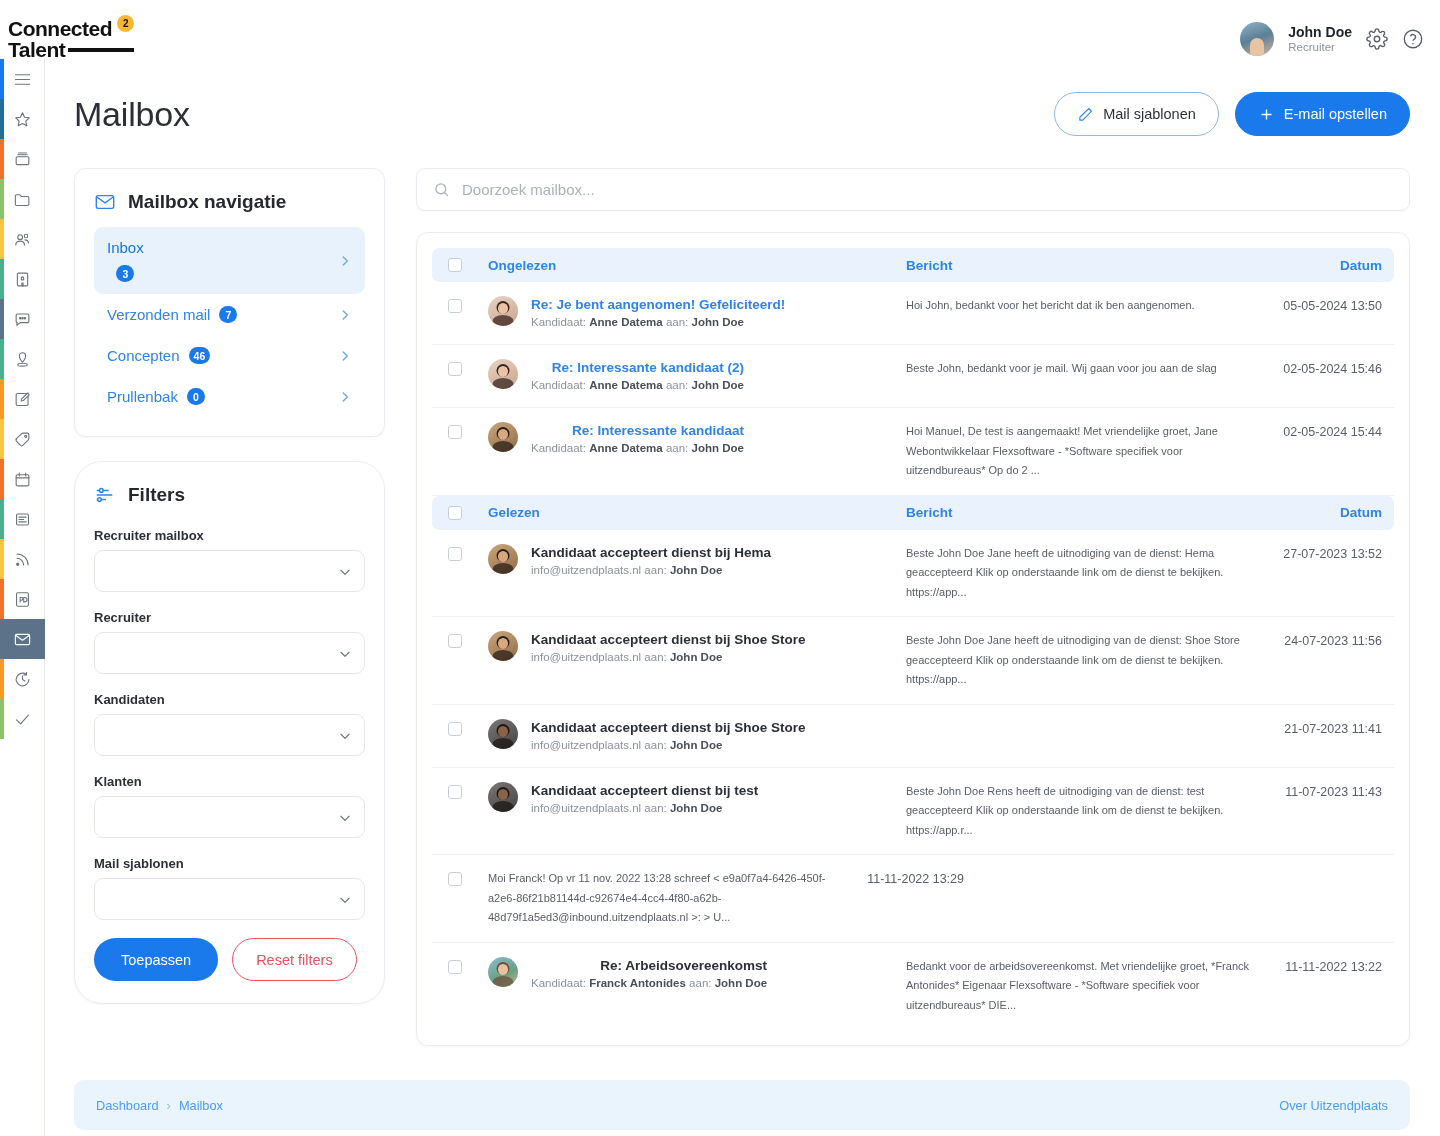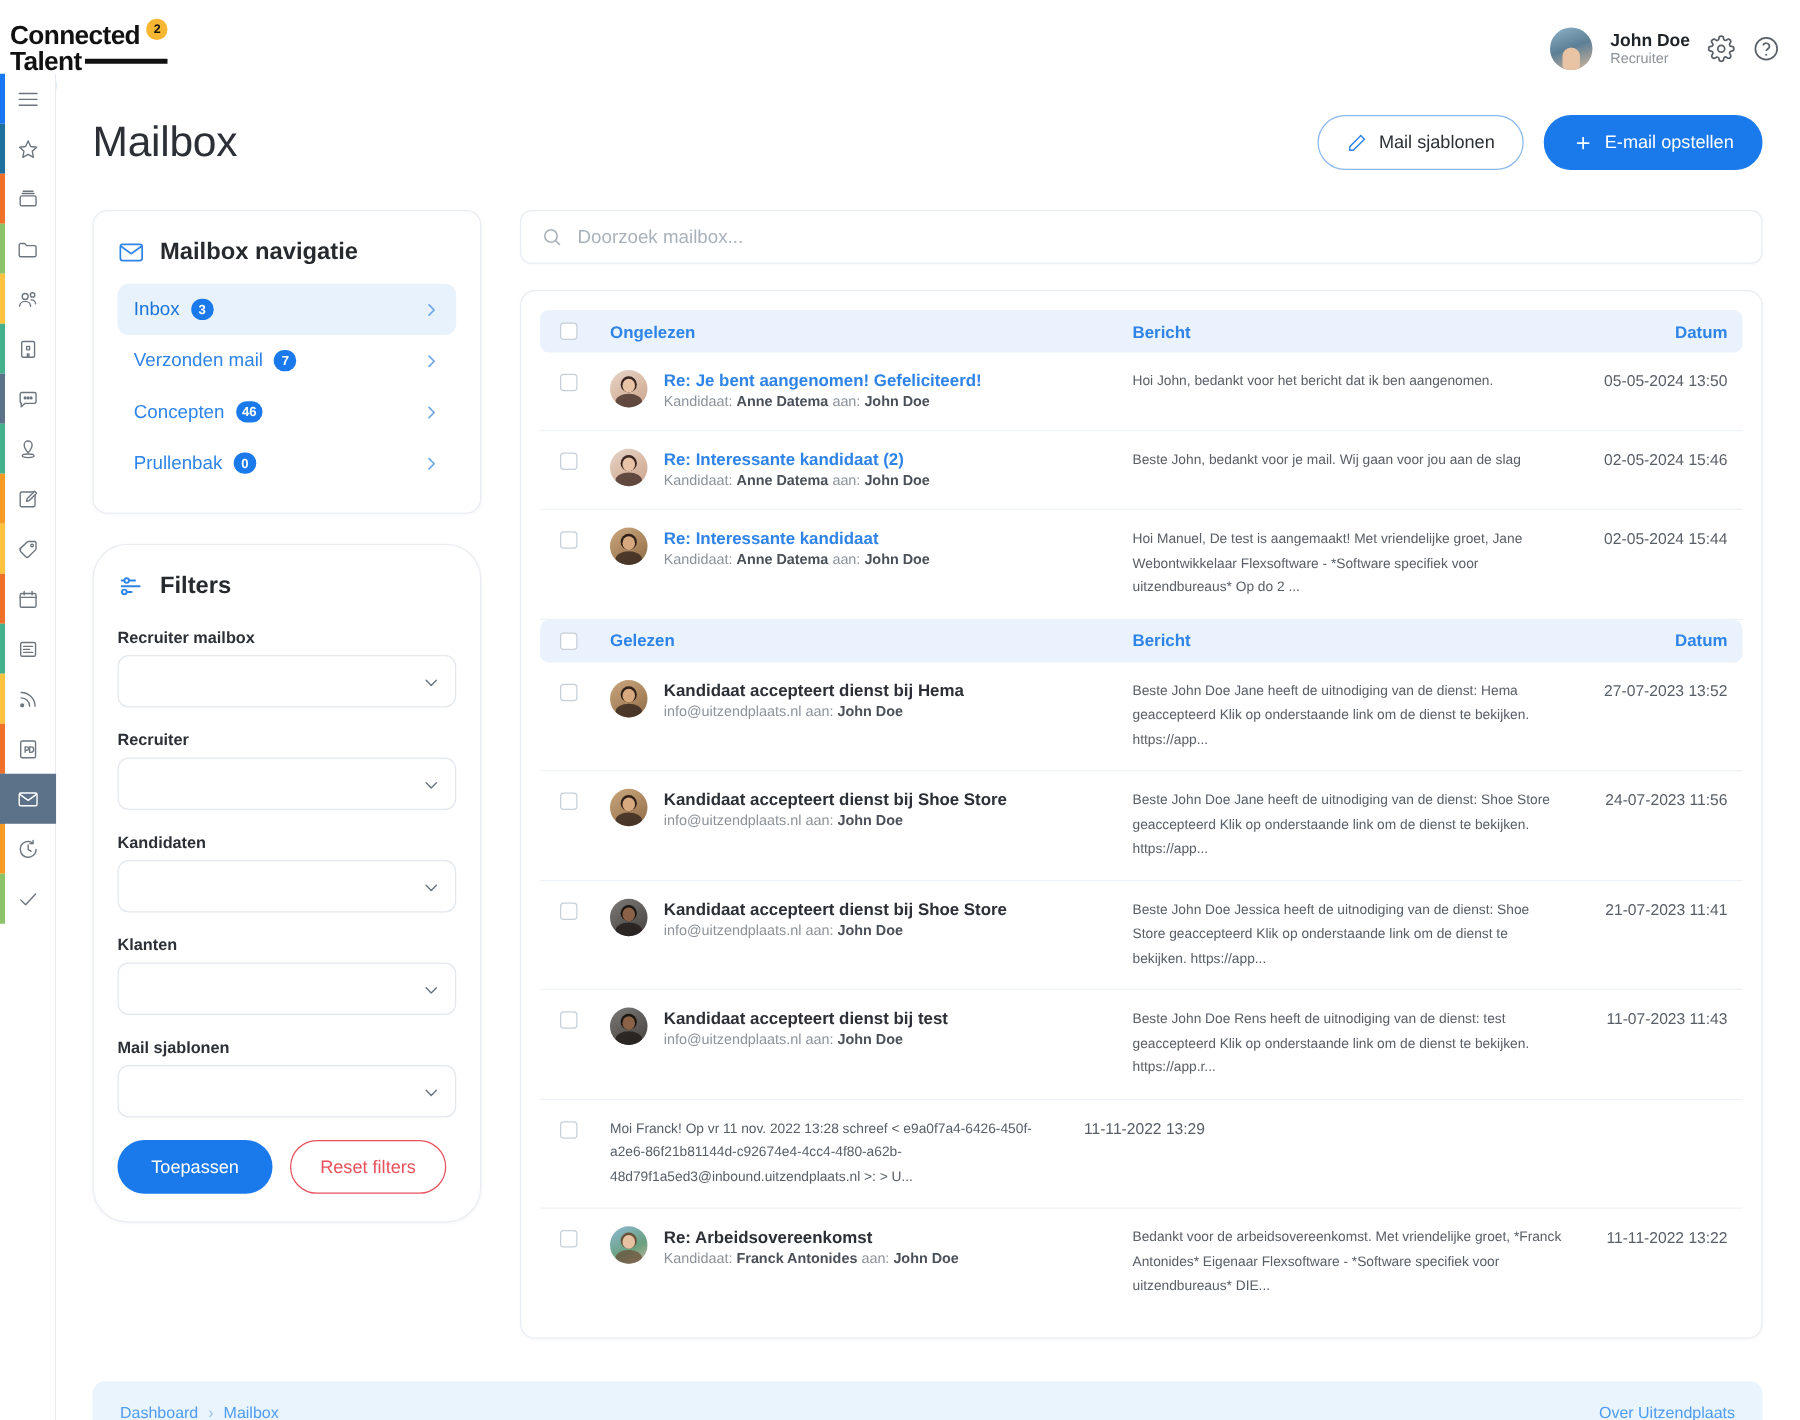--- a/index.html
+++ b/index.html
@@ -83,21 +83,21 @@
   .nav-card { padding: 22px 19px 19px 19px; }
   .card-title { display: flex; align-items: center; gap: 12px; margin-bottom: 14px; }
   .card-title .t { font-size: 19px; font-weight: 700; color: #26292e; }
   .card-title svg { width: 22px; height: 22px; color:#2f84e8; }
   .nav-item {
     display: flex; align-items: center; justify-content: space-between;
     padding: 12px 13px; border-radius: 9px; cursor: pointer;
   }
   .nav-item.active { background: #e8f2fd; }
   .nav-label { font-size: 15px; color: #2f84e8; display: flex; align-items: center; gap: 9px; }
-  .nav-item.active .nav-label { color: #1a74d8; }
+  .nav-item.active .nav-label { color: #1a74d8; flex-direction: column; }
   .badge {
     background: #1a7aec; color: #fff; border-radius: 10px; font-size: 10.5px;
     font-weight: 700; min-width: 18px; height: 17px; padding: 0 5px;
     display: inline-flex; align-items: center; justify-content: center;
   }
   .chev { color: #6ea8e8; width: 14px; height: 14px; }
 
   
   .filter-card { padding: 22px 19px 22px 19px; margin-top: 24px; border-radius: 28px; }
   .filter-card .card-title { margin-bottom: 22px; }
@@ -153,21 +153,21 @@
   }
   .mail-row:last-child { border-bottom: none; }
   .mail-row .c-sel { padding-top: 3px; }
   .from-wrap { display: flex; gap: 13px; align-items: flex-start; }
   .avatar {
     width: 30px; height: 30px; border-radius: 50%; flex: none; overflow: hidden;
     position: relative; background: #dfe5ea;
   }
   .av-head { position:absolute; left:50%; transform:translateX(-50%); border-radius:50%; }
   .av-body { position:absolute; left:50%; transform:translateX(-50%); border-radius: 50% 50% 0 0; }
-  .subject { font-size: 13.5px; line-height: 17px; margin-bottom: 2px; }
+  .subject { font-size: 13.5px; line-height: 17px; margin-bottom: 2px; text-align: right; }
   .subject.unread { color: #2f84e8; font-weight: 700; }
   .subject.read { color: #2c3036; font-weight: 700; }
   .meta { font-size: 11.5px; color: #8b9299; line-height: 15px; }
   .meta b { color: #4a5058; font-weight: 700; }
   .snippet { font-size: 11px; line-height: 19.5px; color: #585e66; }
   .date { font-size: 12.5px; color: #585e66; white-space: nowrap; }
 
   
   .footer {
     margin: 34px 30px 0 29px; background: #eaf4fd; border-radius: 10px; height: 50px;
@@ -615,23 +615,20 @@
                     <div class="av-head" style="width:13px;height:13px;top:5px;background:#1d1714"></div>
                     <div class="av-head" style="width:10px;height:11px;top:7px;background:#8a6247"></div>
                     <div class="av-body" style="width:21px;height:12px;top:19px;background:#1d1714;opacity:.75"></div>
                   </div>
                   <div>
                     <div class="subject read">Kandidaat accepteert dienst bij Shoe Store</div>
                     <div class="meta"><span>info@uitzendplaats.nl</span> <span>aan:</span> <b>John Doe</b></div>
                   </div>
                 </div>
               </div>
-              <div class="c-msg">
-                <div class="snippet">Beste John Doe Jessica heeft de uitnodiging van de dienst: Shoe Store geaccepteerd Klik op onderstaande link om de dienst te bekijken. https://app...</div>
-              </div>
               <div class="c-date"><span class="date">21-07-2023 11:41</span></div>
             </div>
             <div class="mail-row">
               <div class="c-sel">
                 <span class="cb"></span>
               </div>
               <div class="c-from">
                 <div class="from-wrap">
                   <div class="avatar" style="background:linear-gradient(150deg,#7c7a78 0%,#5a5754 60%,#454241 100%)">
                     <div class="av-head" style="width:13px;height:13px;top:5px;background:#1d1714"></div>

